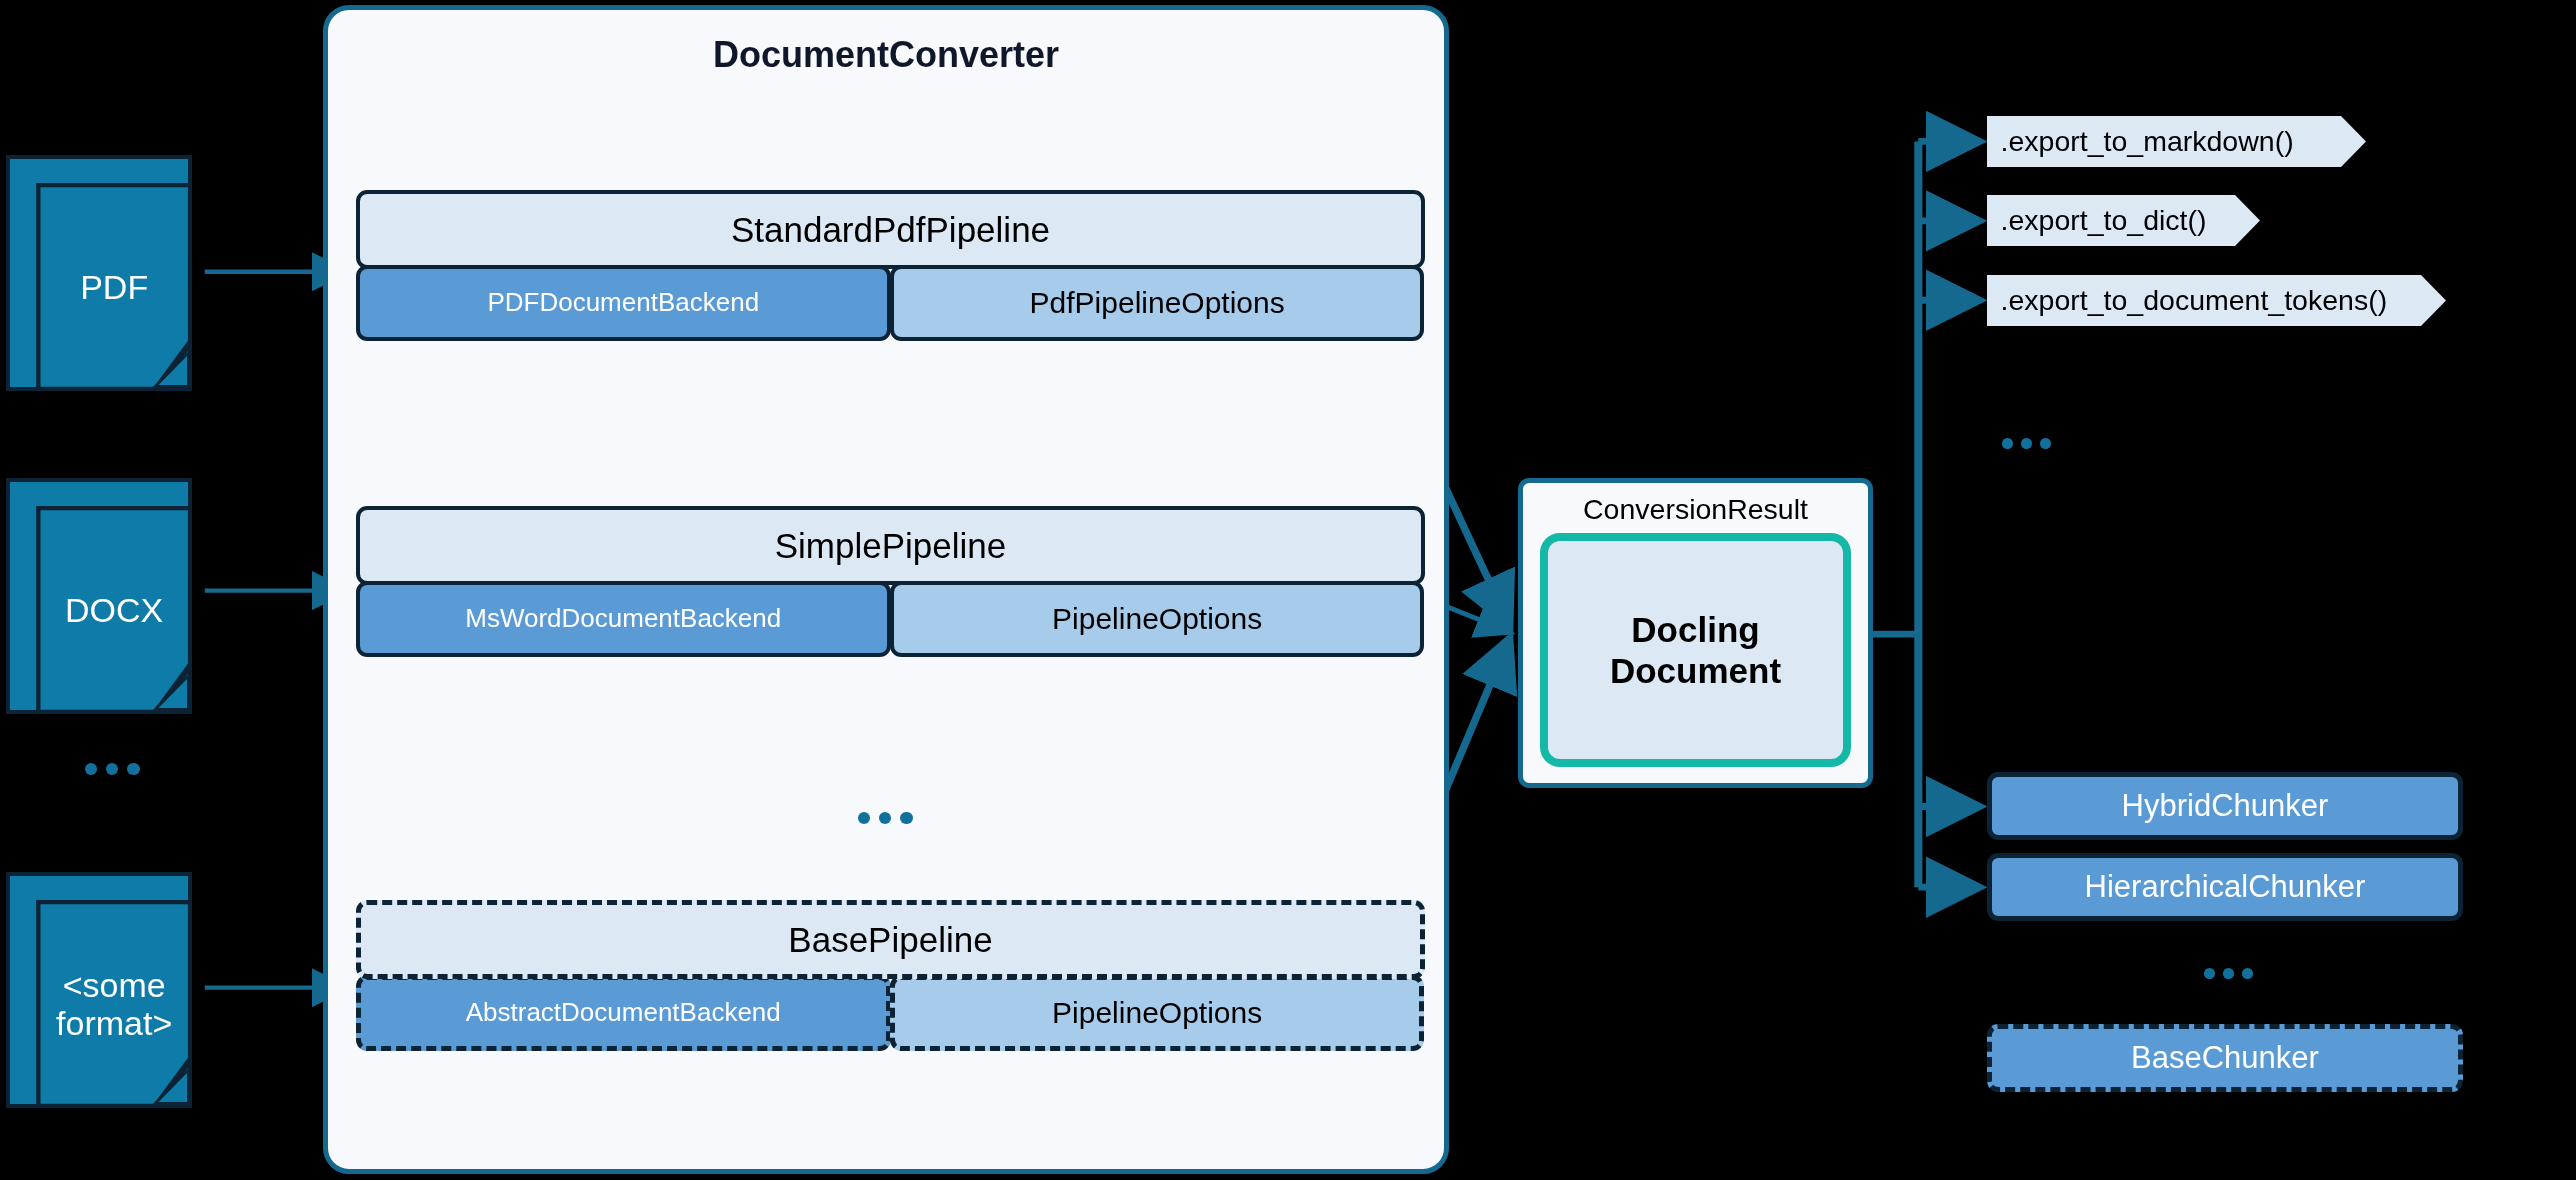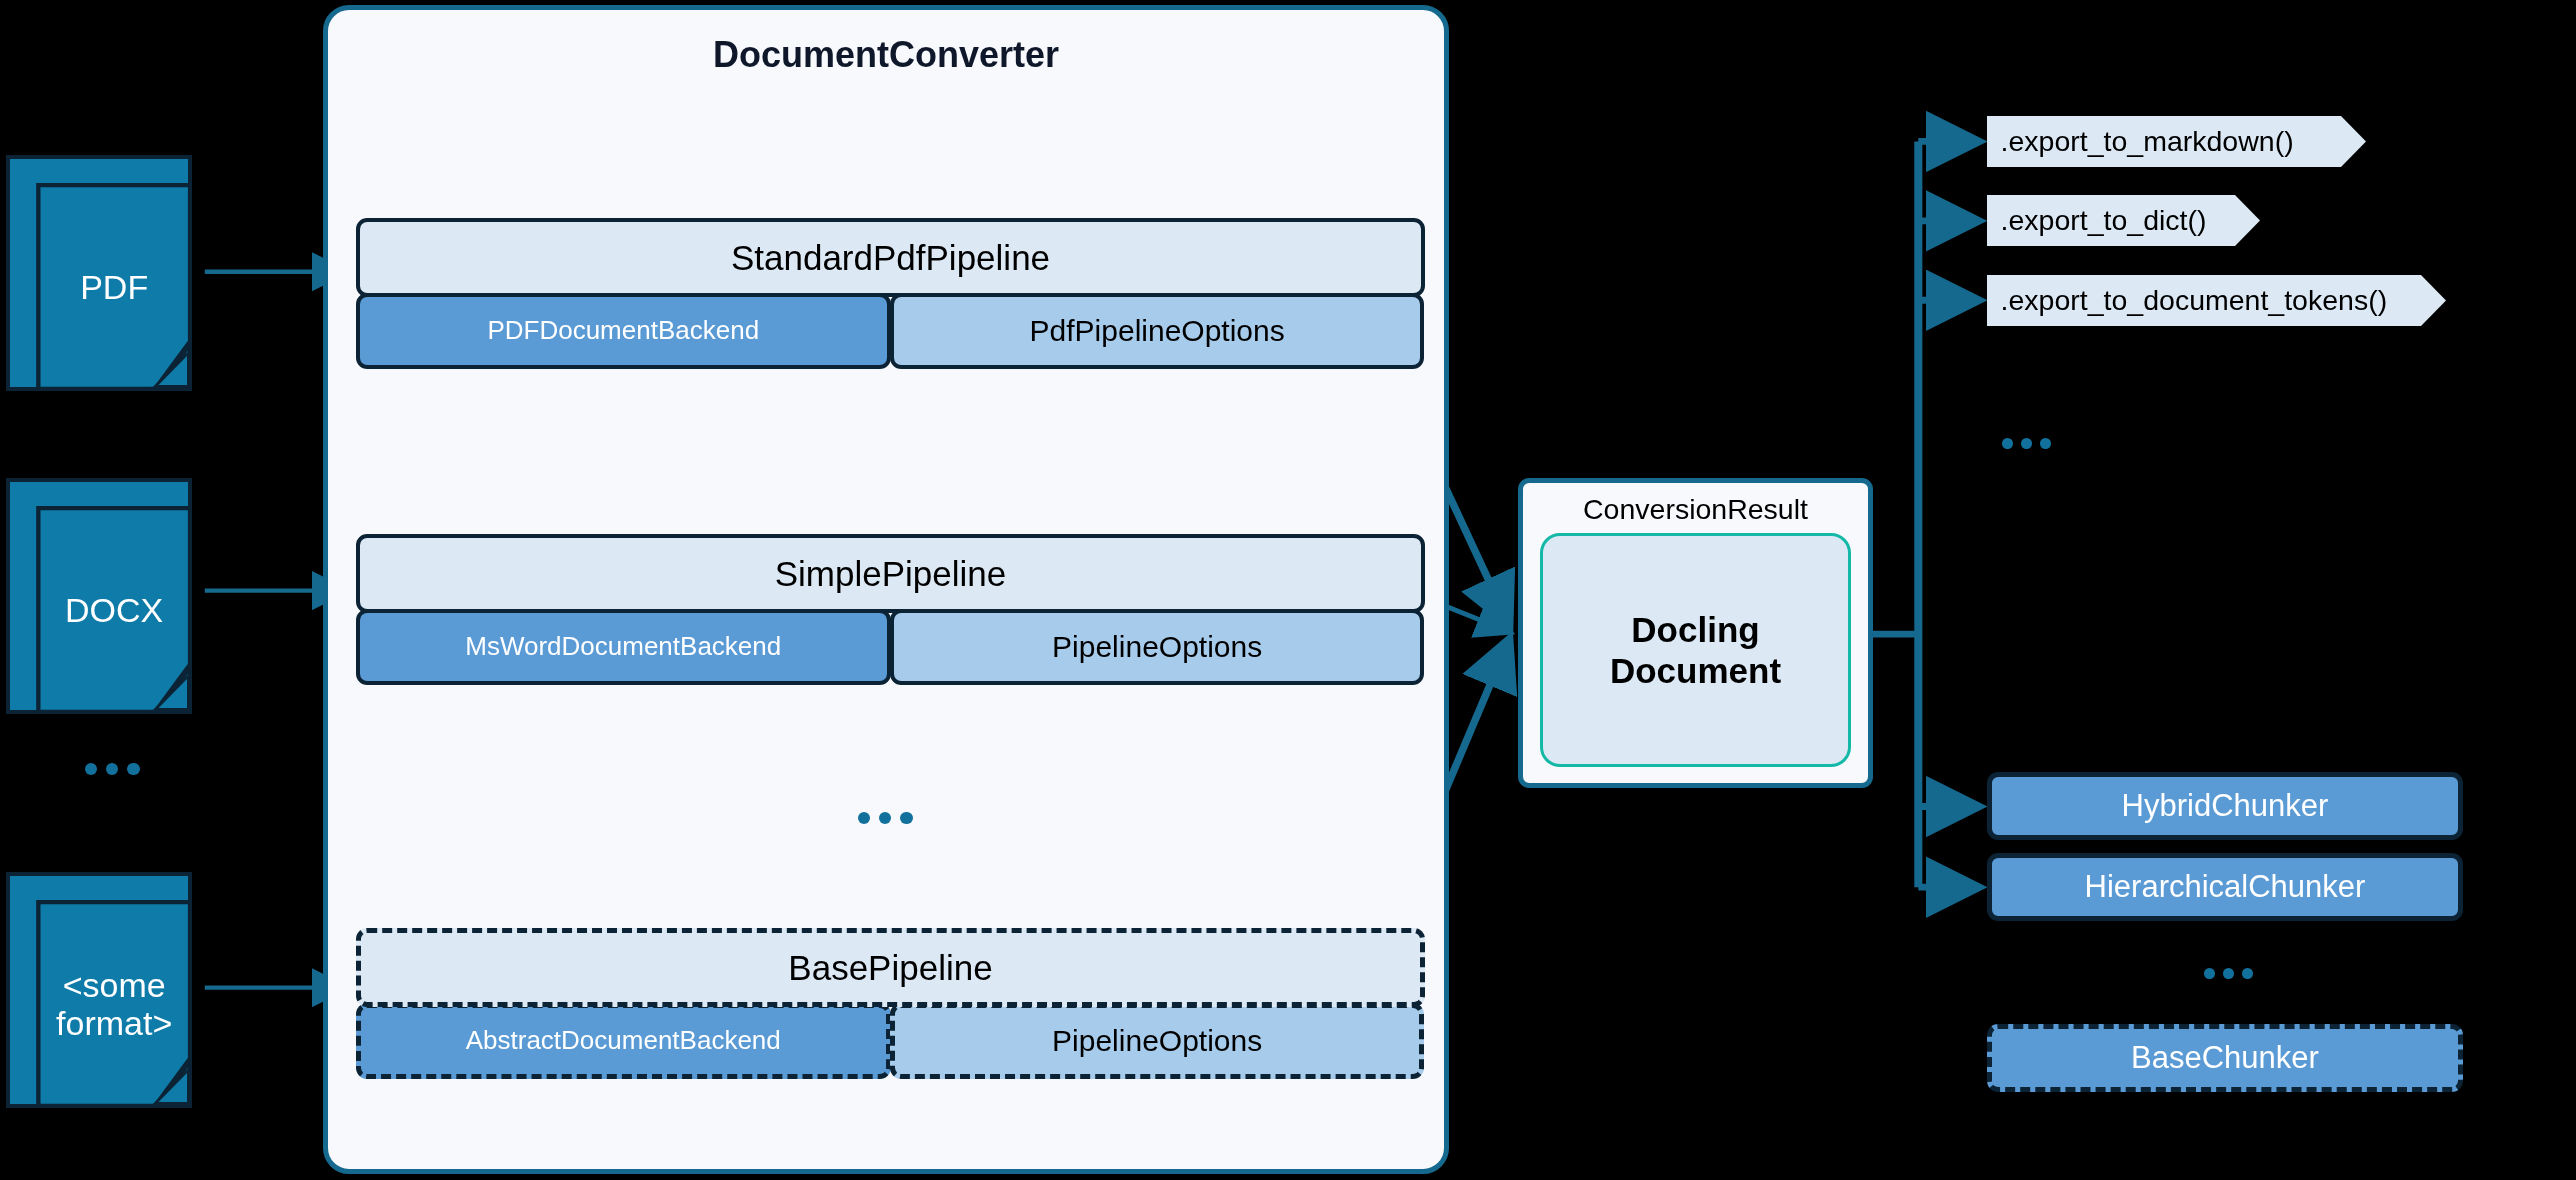--- a/index.html
+++ b/index.html
@@ -38,41 +38,41 @@
   #converter{position:absolute;left:323px;top:5px;width:1126px;height:1169px;
       background:#F7F9FC;border:5.6px solid #16698E;border-radius:26px;box-sizing:border-box;}
   #converter-title{position:absolute;left:0;top:23.6px;width:100%;text-align:center;
       font-size:36px;font-weight:bold;color:#0f172a;}
 
   
   .pgroup{position:absolute;left:28px;width:1069px;}
   .pname{position:relative;height:79px;background:#DCE9F5;
       border:4.3px solid #0B2334;border-radius:11.2px;box-sizing:border-box;
       display:flex;align-items:center;justify-content:center;
-      font-size:35px;color:#000;z-index:2;margin-top:28px;}
+      font-size:35px;color:#000;z-index:2;}
   .prow{position:relative;display:flex;margin-top:-4.3px;z-index:1;}
   .pbackend{width:50%;height:76px;background:#5B9BD5;
       border:4.3px solid #0B2334;border-radius:11.2px;box-sizing:border-box;
       display:flex;align-items:center;justify-content:center;
       font-size:26px;color:#fff;}
   .poptions{width:50%;height:76px;background:#A7CBEA;
       border:4.3px solid #0B2334;border-radius:11.2px;box-sizing:border-box;
       display:flex;align-items:center;justify-content:center;
       font-size:30px;color:#000;margin-left:-0.6px;}
   .pgroup.dashed .pname,
   .pgroup.dashed .pbackend,
   .pgroup.dashed .poptions{border-style:dashed;border-width:5px;}
 
   
   #convresult{position:absolute;left:1518px;top:478px;width:355px;height:310px;
       background:#F7F9FC;border:5px solid #16698E;border-radius:11.2px;box-sizing:border-box;}
   #convresult-title{position:absolute;left:0;top:10px;width:100%;text-align:center;
       font-size:28.5px;color:#000;}
   #doclingdoc{position:absolute;left:17.4px;top:50px;right:17.4px;bottom:16px;
-      background:#DCE9F5;border:3px solid #14b8a6;border-radius:20px;box-sizing:border-box;
+      background:#DCE9F5;border:8px solid #14b8a6;border-radius:20px;box-sizing:border-box;
       display:flex;align-items:center;justify-content:center;text-align:center;
       font-size:35px;font-weight:bold;color:#000;line-height:1.18;white-space:pre-line;}
 
   
   .banner{position:absolute;height:51px;background:#DCE9F5;color:#000;
       display:flex;align-items:center;font-size:28.5px;padding-left:13.6px;
       box-sizing:border-box;}
   .banner .btxt{position:relative;z-index:2;}
   .banner-arrow{position:absolute;right:-25px;top:0;width:25px;height:51px;
       background:#DCE9F5;clip-path:polygon(0 0,100% 50%,0 100%);}

